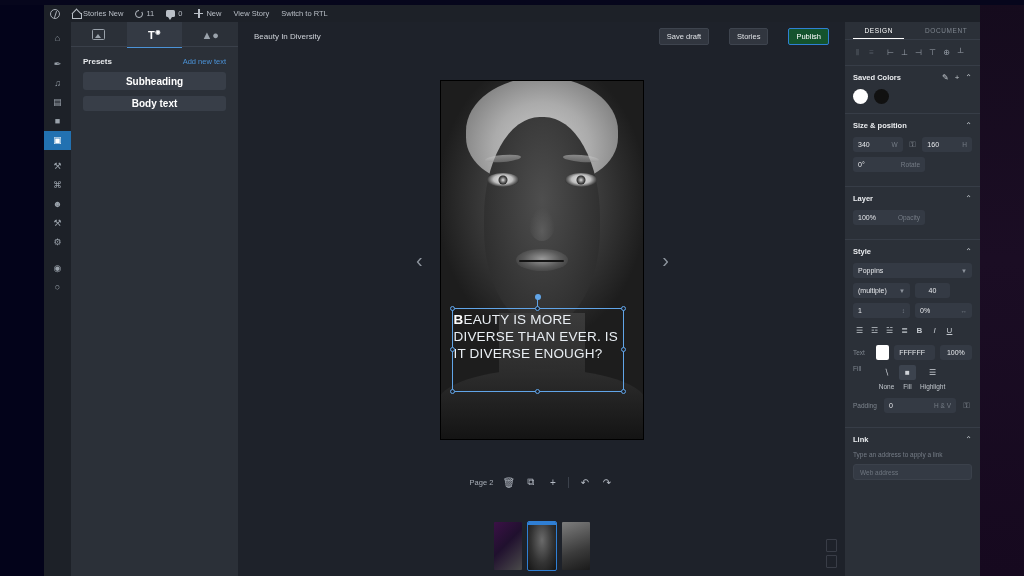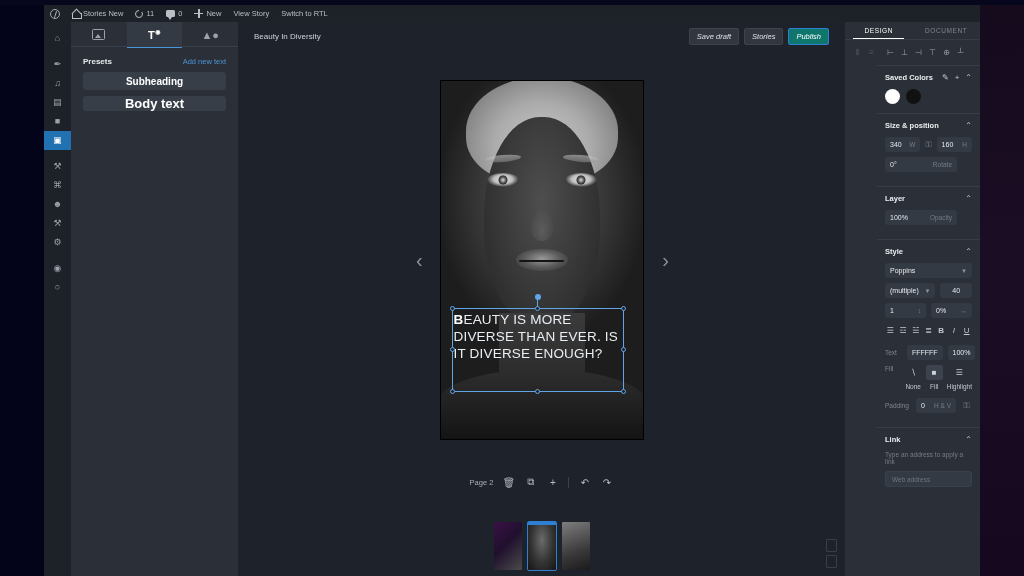--- a/index.html
+++ b/index.html
@@ -73,32 +73,32 @@
 
   .lp-head { display: flex; justify-content: space-between; align-items: center;
              padding: 10px 12px 6px 12px; }
   .lp-head .ttl { font-size: 8px; color: #e8eaed; font-weight: 700; }
   .lp-head .lnk { font-size: 7.5px; color: #4b93d8; cursor: pointer; }
   .preset { margin: 0 12px 6px 12px; background: #383e48; border-radius: 3px;
             display: flex; align-items: center; justify-content: center; color: #fff;
             cursor: pointer; }
   .preset.heading    { height: 22px; font-size: 14px; font-weight: 700; }
   .preset.subheading { height: 18px; font-size: 10px; font-weight: 700; }
-  .preset.body       { height: 15px; font-size: 13px; font-weight: 700; }
+  .preset.body       { height: 15px; font-size: 10px; font-weight: 700; }
 
   
   .work { position: absolute; left: 238px; top: 22px; width: 607px; height: 554px; background: #1e222a; }
   .work-top { height: 28px; display: flex; align-items: center; justify-content: space-between;
               padding: 0 16px; }
   .story-title { font-size: 8px; color: #cfd3d9; }
-  .btns { display: flex; gap: 5px; align-items: center; font-style: italic; }
+  .btns { display: flex; gap: 20px; align-items: center; }
   .btn { font-size: 7.5px; padding: 3px 7px; border-radius: 2px; cursor: pointer;
          background: #2f3views; }
   .btn-sec { background: #31363f; color: #dfe2e6; border: 1px solid #3e444e; }
-  .btn-pri { background: #0f766e; color: #fff; border: 1px solid #2f7fd4; }
+  .btn-pri { background: #14532d; color: #fff; border: 1px solid #2f7fd4; }
 
   .canvas-wrap { position: relative; height: 420px; display: flex; align-items: center; justify-content: center; }
   .navarrow { position: absolute; top: 50%; transform: translateY(-50%);
               color: #8d949d; font-size: 20px; font-weight: 300; cursor: pointer; user-select: none; }
   .navarrow.prev { left: 178px; }
   .navarrow.next { right: 176px; }
 
   .page { position: relative; width: 202px; height: 358px; background: #111; overflow: hidden;
           box-shadow: 0 0 0 1px #000; }
   
@@ -184,21 +184,21 @@
   .rtab { flex: 1; display: flex; align-items: center; justify-content: center;
           font-size: 6.5px; letter-spacing: .6px; color: #7f868f; cursor: pointer; position: relative; }
   .rtab.active { color: #fff; }
   .rtab.active::after { content: ""; position: absolute; left: 12%; bottom: 0; width: 76%;
                         height: 1.5px; background: #fff; }
   .alignrow { display: flex; align-items: center; gap: 1px; padding: 6px 6px; }
   .al { width: 13px; height: 13px; display: flex; align-items: center; justify-content: center;
         font-size: 8px; color: #9aa1ab; cursor: pointer; }
   .al.dim { color: #555b64; }
   .al-sep { width: 4px; }
-  .rsec { border-top: 1px solid #373d47; padding: 7px 8px 9px 8px; margin-left: 32px; }
+  .rsec { border-top: 1px solid #373d47; padding: 7px 8px 9px 8px; }
   .rsec-head { display: flex; align-items: center; justify-content: space-between; margin-bottom: 7px; }
   .rsec-ttl { font-size: 7.5px; font-weight: 700; color: #eceef1; }
   .rsec-acts { display: flex; align-items: center; gap: 6px; color: #c3c8ce; font-size: 8px; }
   .swatches { display: flex; gap: 6px; }
   .sw { width: 15px; height: 15px; border-radius: 50%; cursor: pointer; }
   .row { display: flex; align-items: center; gap: 5px; margin-bottom: 5px; }
   .fld { background: #343a44; border-radius: 3px; height: 15px; display: flex; align-items: center;
          justify-content: space-between; padding: 0 5px; font-size: 7px; color: #e7e9ec; }
   .fld .unit { color: #757c86; font-size: 6.5px; }
   .fld.w { width: 55px; } .fld.rot { width: 72px; }

